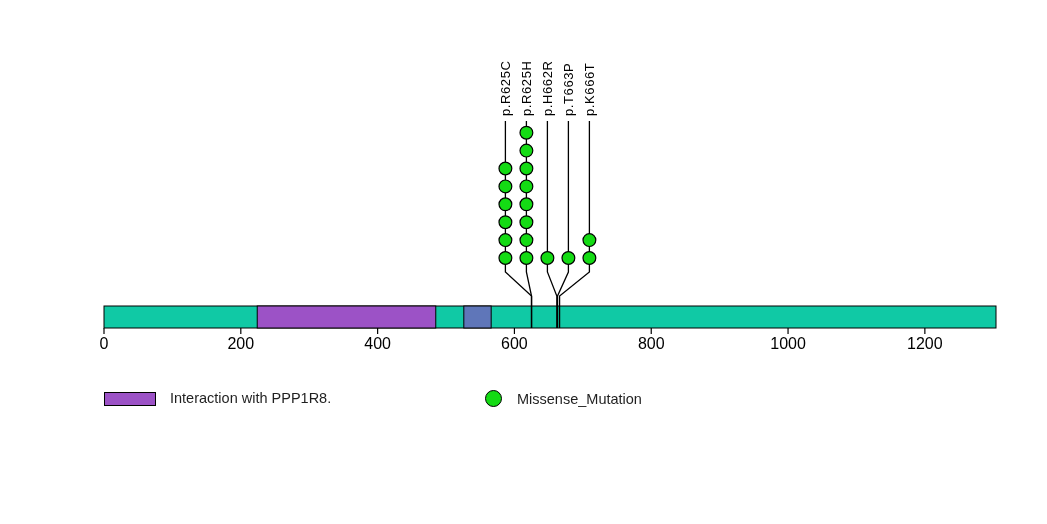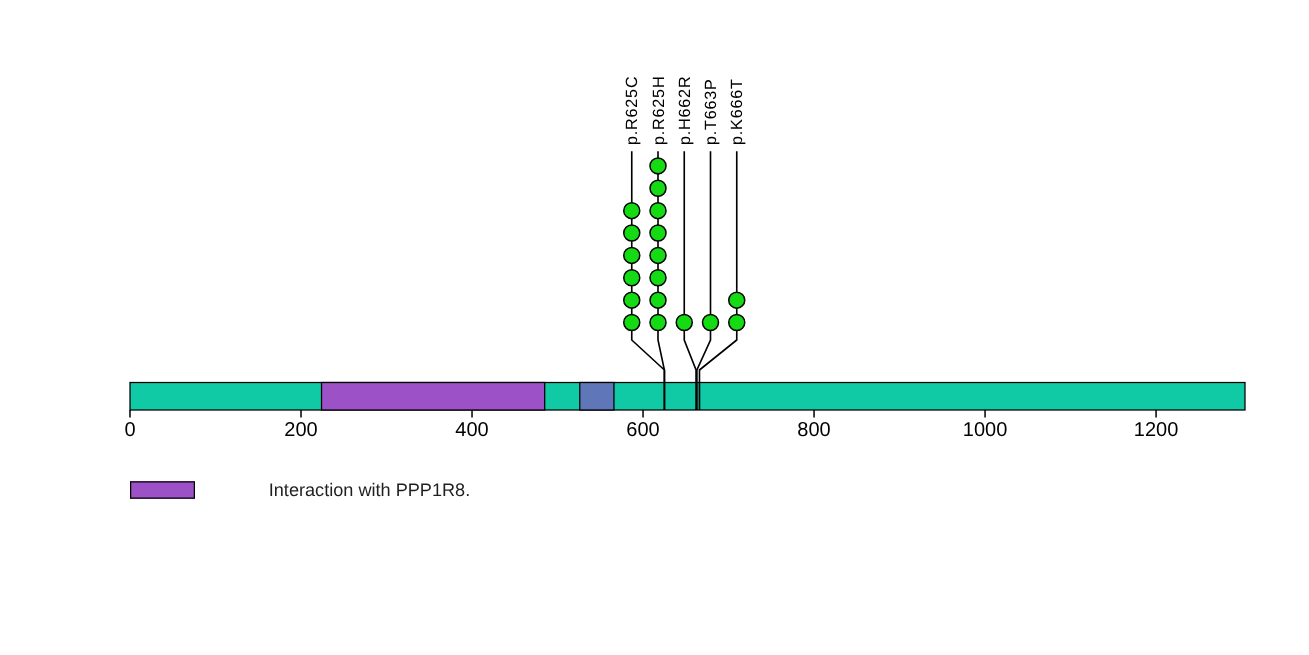--- a/index.html
+++ b/index.html
@@ -1,21 +1,21 @@
 <!DOCTYPE html>
 <html><head>
 <meta charset="utf-8">
 <style>
   html,body{margin:0;padding:0;background:#fff;}
   .canvas{position:relative;width:1047px;height:524px;background:#ffffff;
           font-family:"Liberation Sans",sans-serif;overflow:hidden;}
   .canvas svg{position:absolute;left:0;top:0;}
   svg text{font-family:"Liberation Sans",sans-serif;}
   .legend{position:absolute;left:104px;top:385px;}
-  .legend-row{display:flex;align-items:flex-start;height:21px;gap:45px;}
+  .legend-row{display:flex;align-items:flex-end;height:21px;}
   .swatch{width:50px;height:12px;border:1px solid #000;margin-right:14px;flex:0 0 auto;}
   .legend-label{font-size:14.5px;color:#1f1f1f;white-space:nowrap;}
   .legend-missense{position:absolute;left:485px;top:390px;display:flex;align-items:center;height:17px;}
   .legend-circle{width:15px;height:15px;border-radius:50%;border:1px solid #000;margin-right:15px;flex:0 0 auto;}
 </style>
 </head>
 <body>
 
 <div class="canvas">
 
@@ -67,14 +67,18 @@
       <text x="593.9006134969325" y="116" transform="rotate(-90 593.9006134969325 116)" font-size="13" letter-spacing="0.6" fill="#000">p.K666T</text>
     </svg>
 
   <div class="legend">
     <div class="legend-row">
       <span class="swatch" id="sw0" style="background: rgb(156, 82, 198);"></span>
       <span class="legend-label">Interaction with PPP1R8.</span>
     </div>
   </div>
 
+  <div class="legend-missense">
+    <span class="legend-circle" id="sw2" style="background: rgb(20, 219, 20);"></span>
+    <span class="legend-label">Missense_Mutation</span>
+  </div>
 
 </div>
 
 </body></html>

